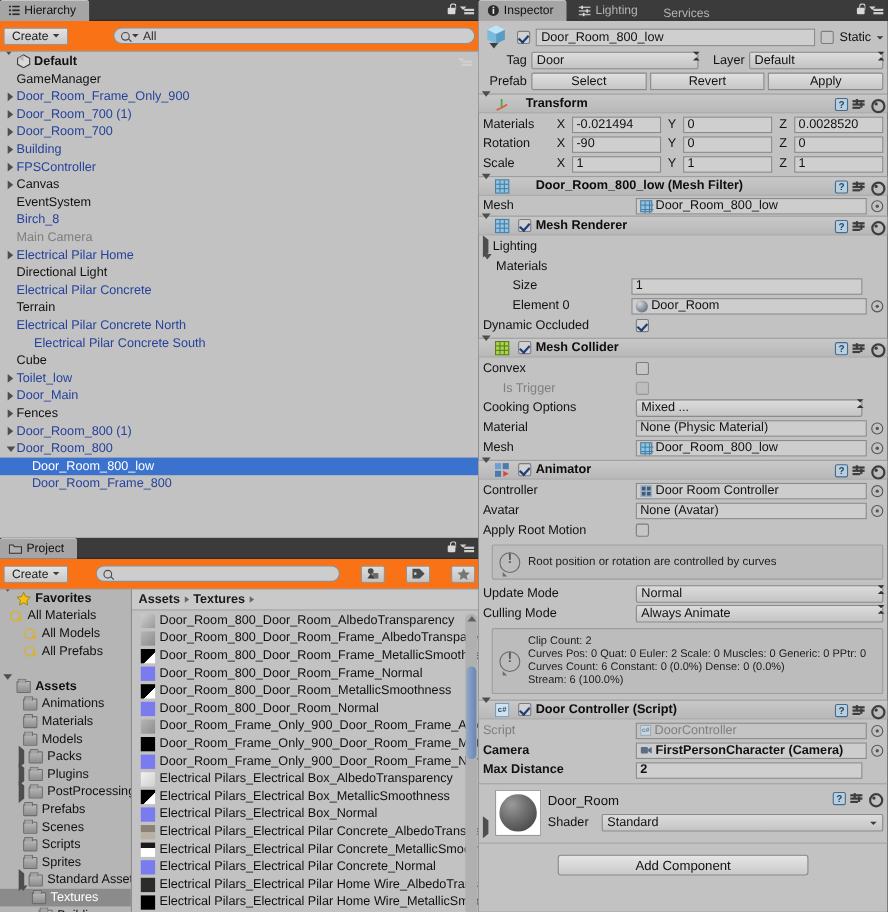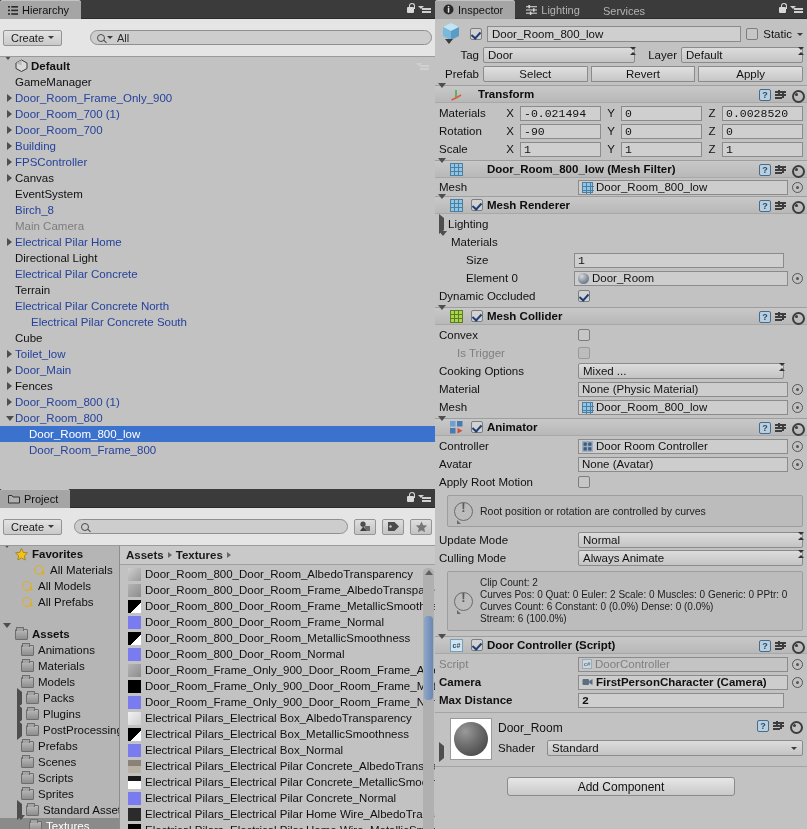--- a/index.html
+++ b/index.html
@@ -40,23 +40,23 @@
   .lock-ic:before{content:"";position:absolute;left:1px;top:4px;width:7px;height:6px;background:#d8d8d8;border-radius:1px;}
   .lock-ic:after{content:"";position:absolute;left:2.5px;top:0px;width:4px;height:5px;border:1.5px solid #d8d8d8;border-bottom:none;border-radius:3px 3px 0 0;}
   .menu-ic { width:13px;height:11px;position:relative;}
   .menu-ic i{position:absolute;right:0;height:1.5px;background:#d0d0d0;display:block;}
   .menu-ic i:nth-child(1){top:2px;width:9px;}
   .menu-ic i:nth-child(2){top:5px;width:9px;}
   .menu-ic i:nth-child(3){top:8px;width:9px;}
   .menu-ic b{position:absolute;left:0;top:3px;width:0;height:0;border-left:3px solid transparent;border-right:3px solid transparent;border-top:3px solid #d0d0d0;}
 
   .toolbar {
-    height:38px; background:#e5e5e5;
+    height:28px; background:#f97316;
     border-bottom:1px solid #9a9a9a;
-    display:flex; align-items:center; padding:0 3px; gap:6px;
+    display:flex; align-items:center; padding:0 3px; gap:19px;
   }
   .tbtn {
     height:16px; padding:0 7px;
     background:linear-gradient(#e3e3e3,#c9c9c9);
     border:1px solid #949494; border-radius:2px;
     font-size:11px; color:#1a1a1a;
     display:flex;align-items:center;gap:4px;
   }
   .caret-dn { width:0;height:0;border-left:3px solid transparent;border-right:3px solid transparent;border-top:3px solid #3b3b3b;}
   .searchbox {
@@ -191,21 +191,20 @@
   .hdr-preset b{position:absolute;background:#3d3d3d;width:2px;height:5px;}
   .hdr-preset b:nth-of-type(1){left:3px;top:0.5px;}
   .hdr-preset b:nth-of-type(2){left:7px;top:3.5px;}
   .hdr-gear{width:12px;height:12px;position:relative;}
   .hdr-gear:before{content:"";position:absolute;left:1px;top:1px;width:9px;height:9px;border:2px solid #3d3d3d;border-radius:50%;}
   .hdr-gear:after{content:"";position:absolute;left:4px;top:4px;width:3px;height:3px;background:#3d3d3d;border-radius:50%;}
   .numfield {
     height:15px;background:#cfcfcf;border:1px solid #8b8b8b;
     display:flex;align-items:center;padding:0 3px;font-size:11.5px;color:#111;
     overflow:hidden;
-    font-family:Liberation Mono, monospace;
   }
   .objfield {
     height:15px;background:#cdcdcd;border:1px solid #8b8b8b;
     display:flex;align-items:center;padding:0 3px;gap:3px;font-size:11.5px;color:#111;
     overflow:hidden;
   }
   .objfield.dim{color:#7f7f7f;background:#c4c4c4;}
   .radio-o{width:11px;height:11px;border:1.3px solid #555;border-radius:50%;position:relative;flex:none;}
   .radio-o:after{content:"";position:absolute;left:3px;top:3px;width:3px;height:3px;background:#555;border-radius:50%;}
   .helpbox{
@@ -453,21 +452,21 @@
     <div class="p-split">
       <div class="p-tree">
         <div id="p-tree-rows">
             <div class="p-row" style="padding-left: 3px;">
               <span class="tri open"></span>
               <span class="star-ic"><svg width="13" height="13" viewBox="0 0 13 13">
                   <polygon points="6.5,0.5 8.3,4.4 12.5,4.9 9.4,7.8 10.2,12 6.5,9.9 2.8,12 3.6,7.8 0.5,4.9 4.7,4.4" fill="#f2c316" stroke="#9a7b0a" stroke-width="0.8"></polygon>
                 </svg></span>
               <span style="font-weight: bold;">Favorites</span>
             </div>
-            <div class="p-row" style="padding-left: 29px;">
+            <div class="p-row" style="padding-left: 4px;">
               <span class="tri"></span>
               <span class="mag-ic"></span>
               <span>All Materials</span>
             </div>
             <div class="p-row" style="padding-left: 17px;">
               <span class="tri"></span>
               <span class="mag-ic"></span>
               <span>All Models</span>
             </div>
             <div class="p-row" style="padding-left: 17px;">

